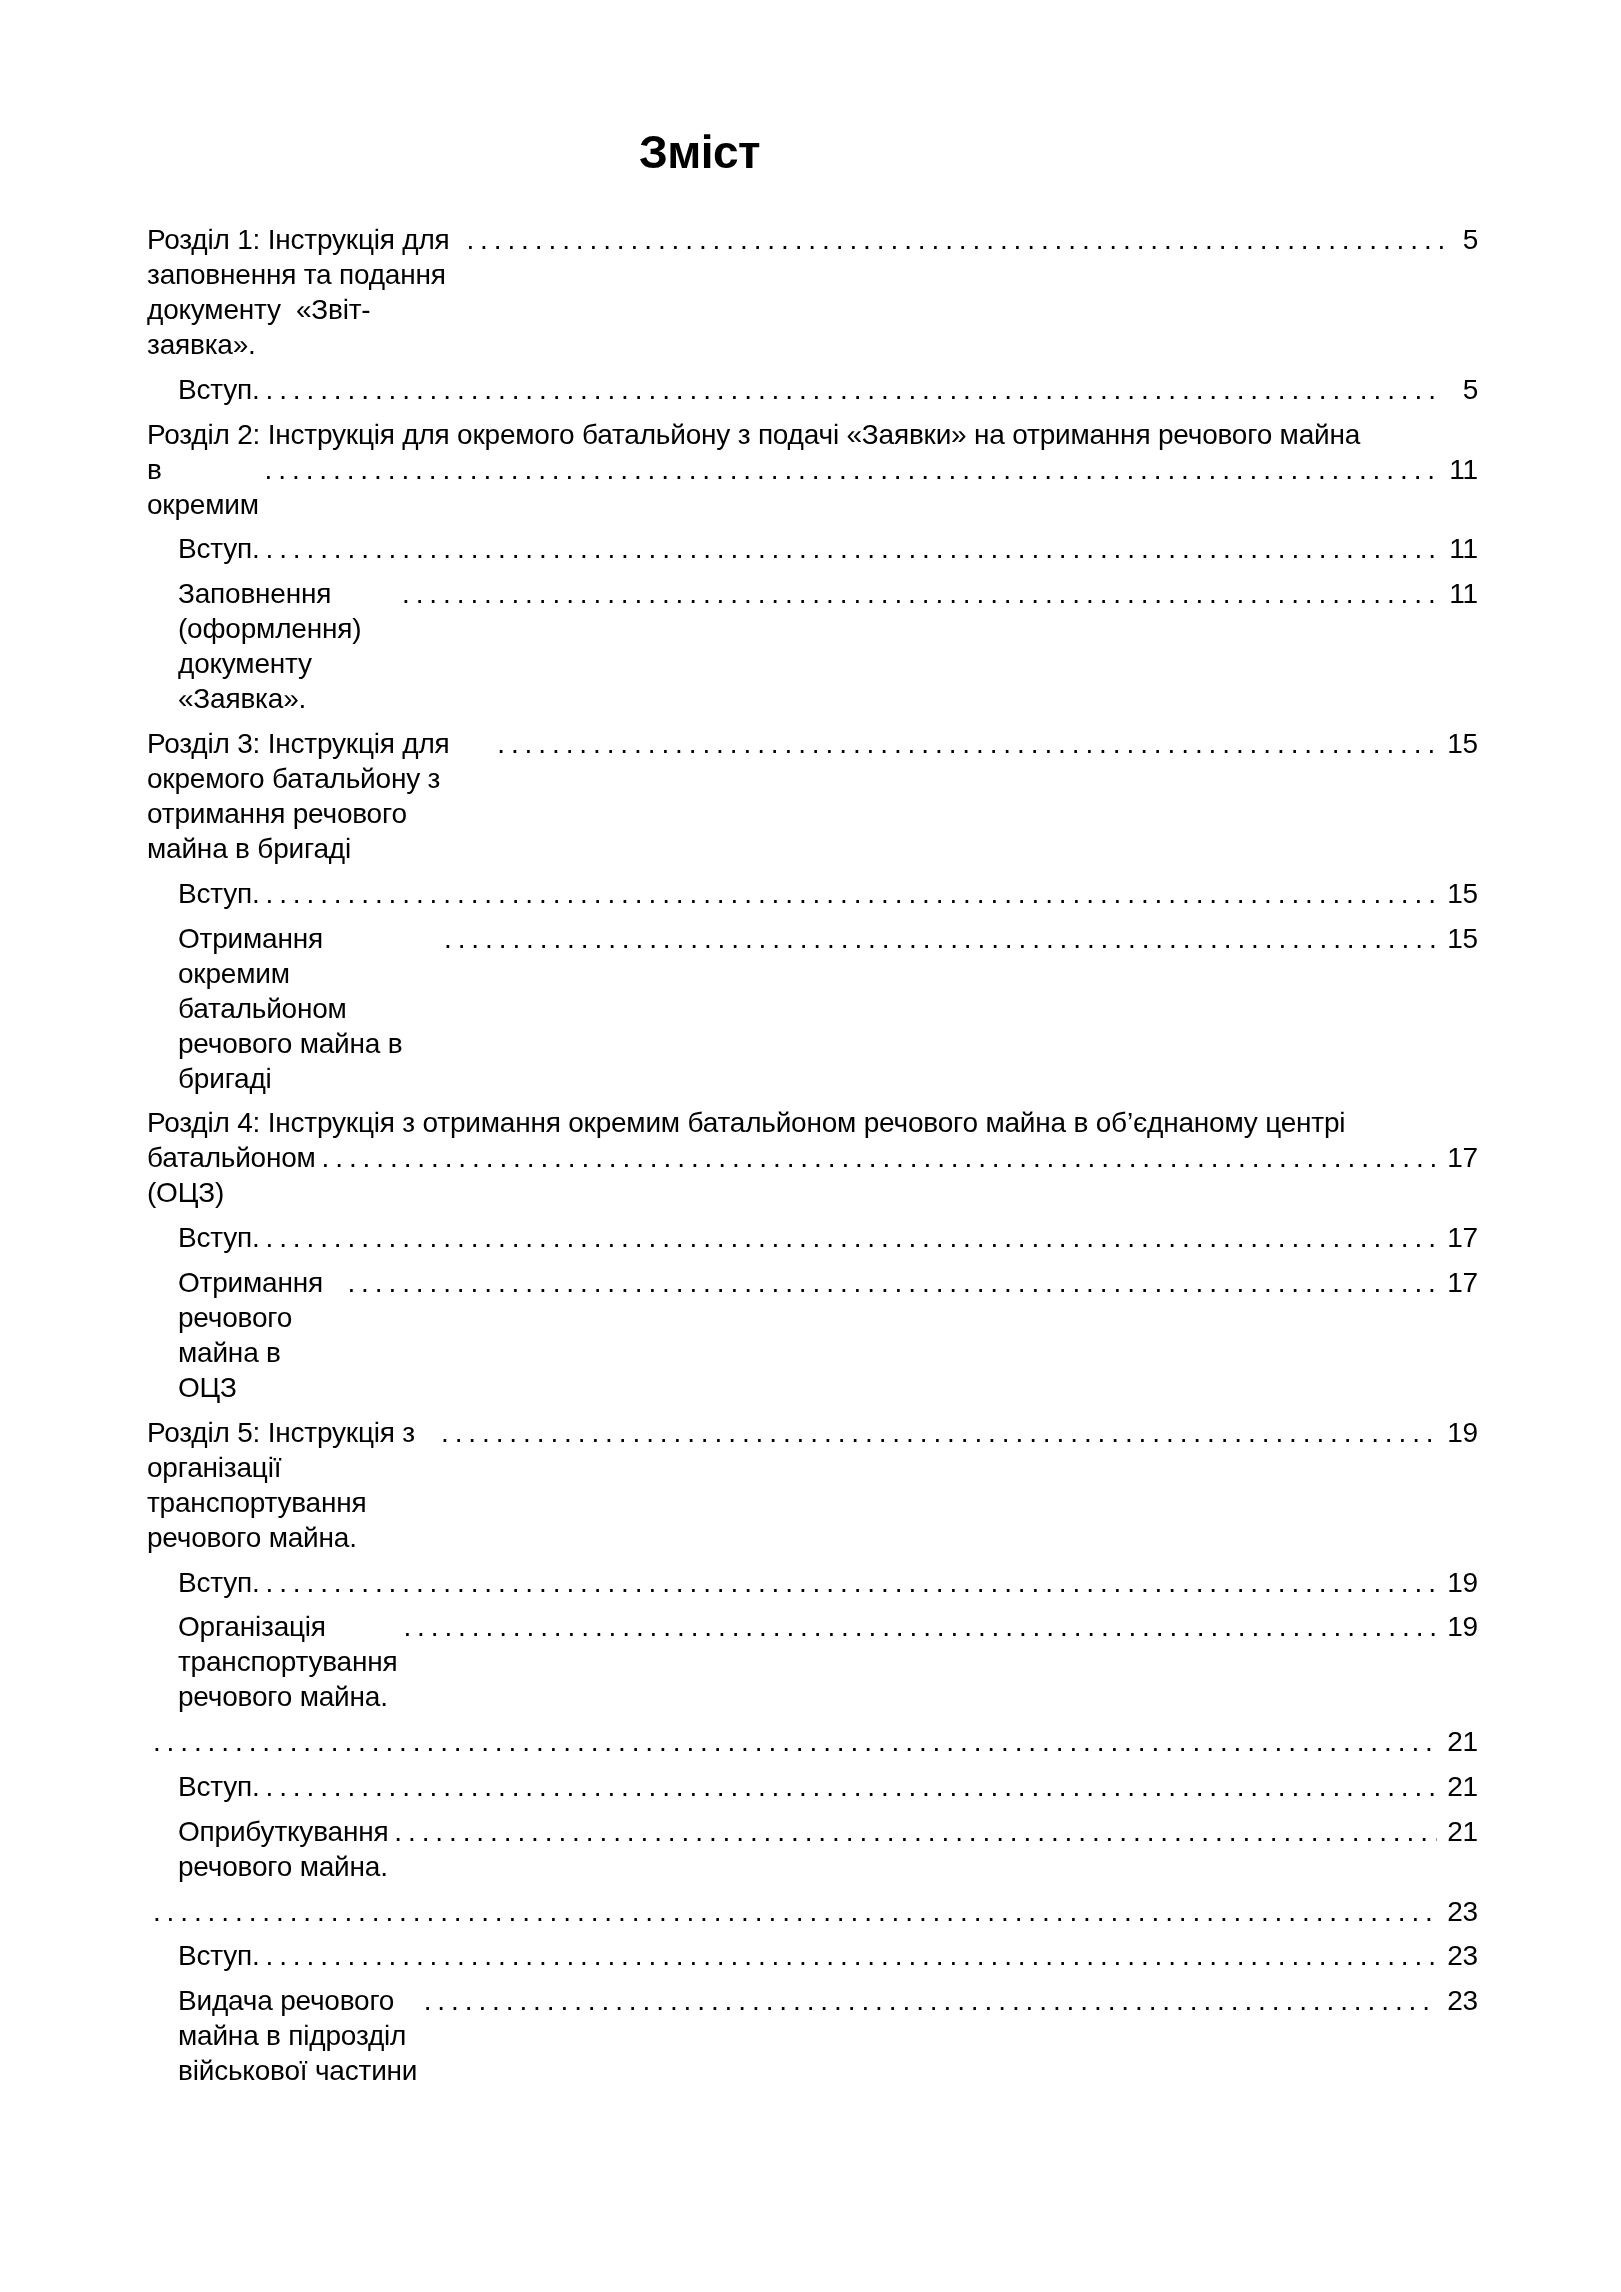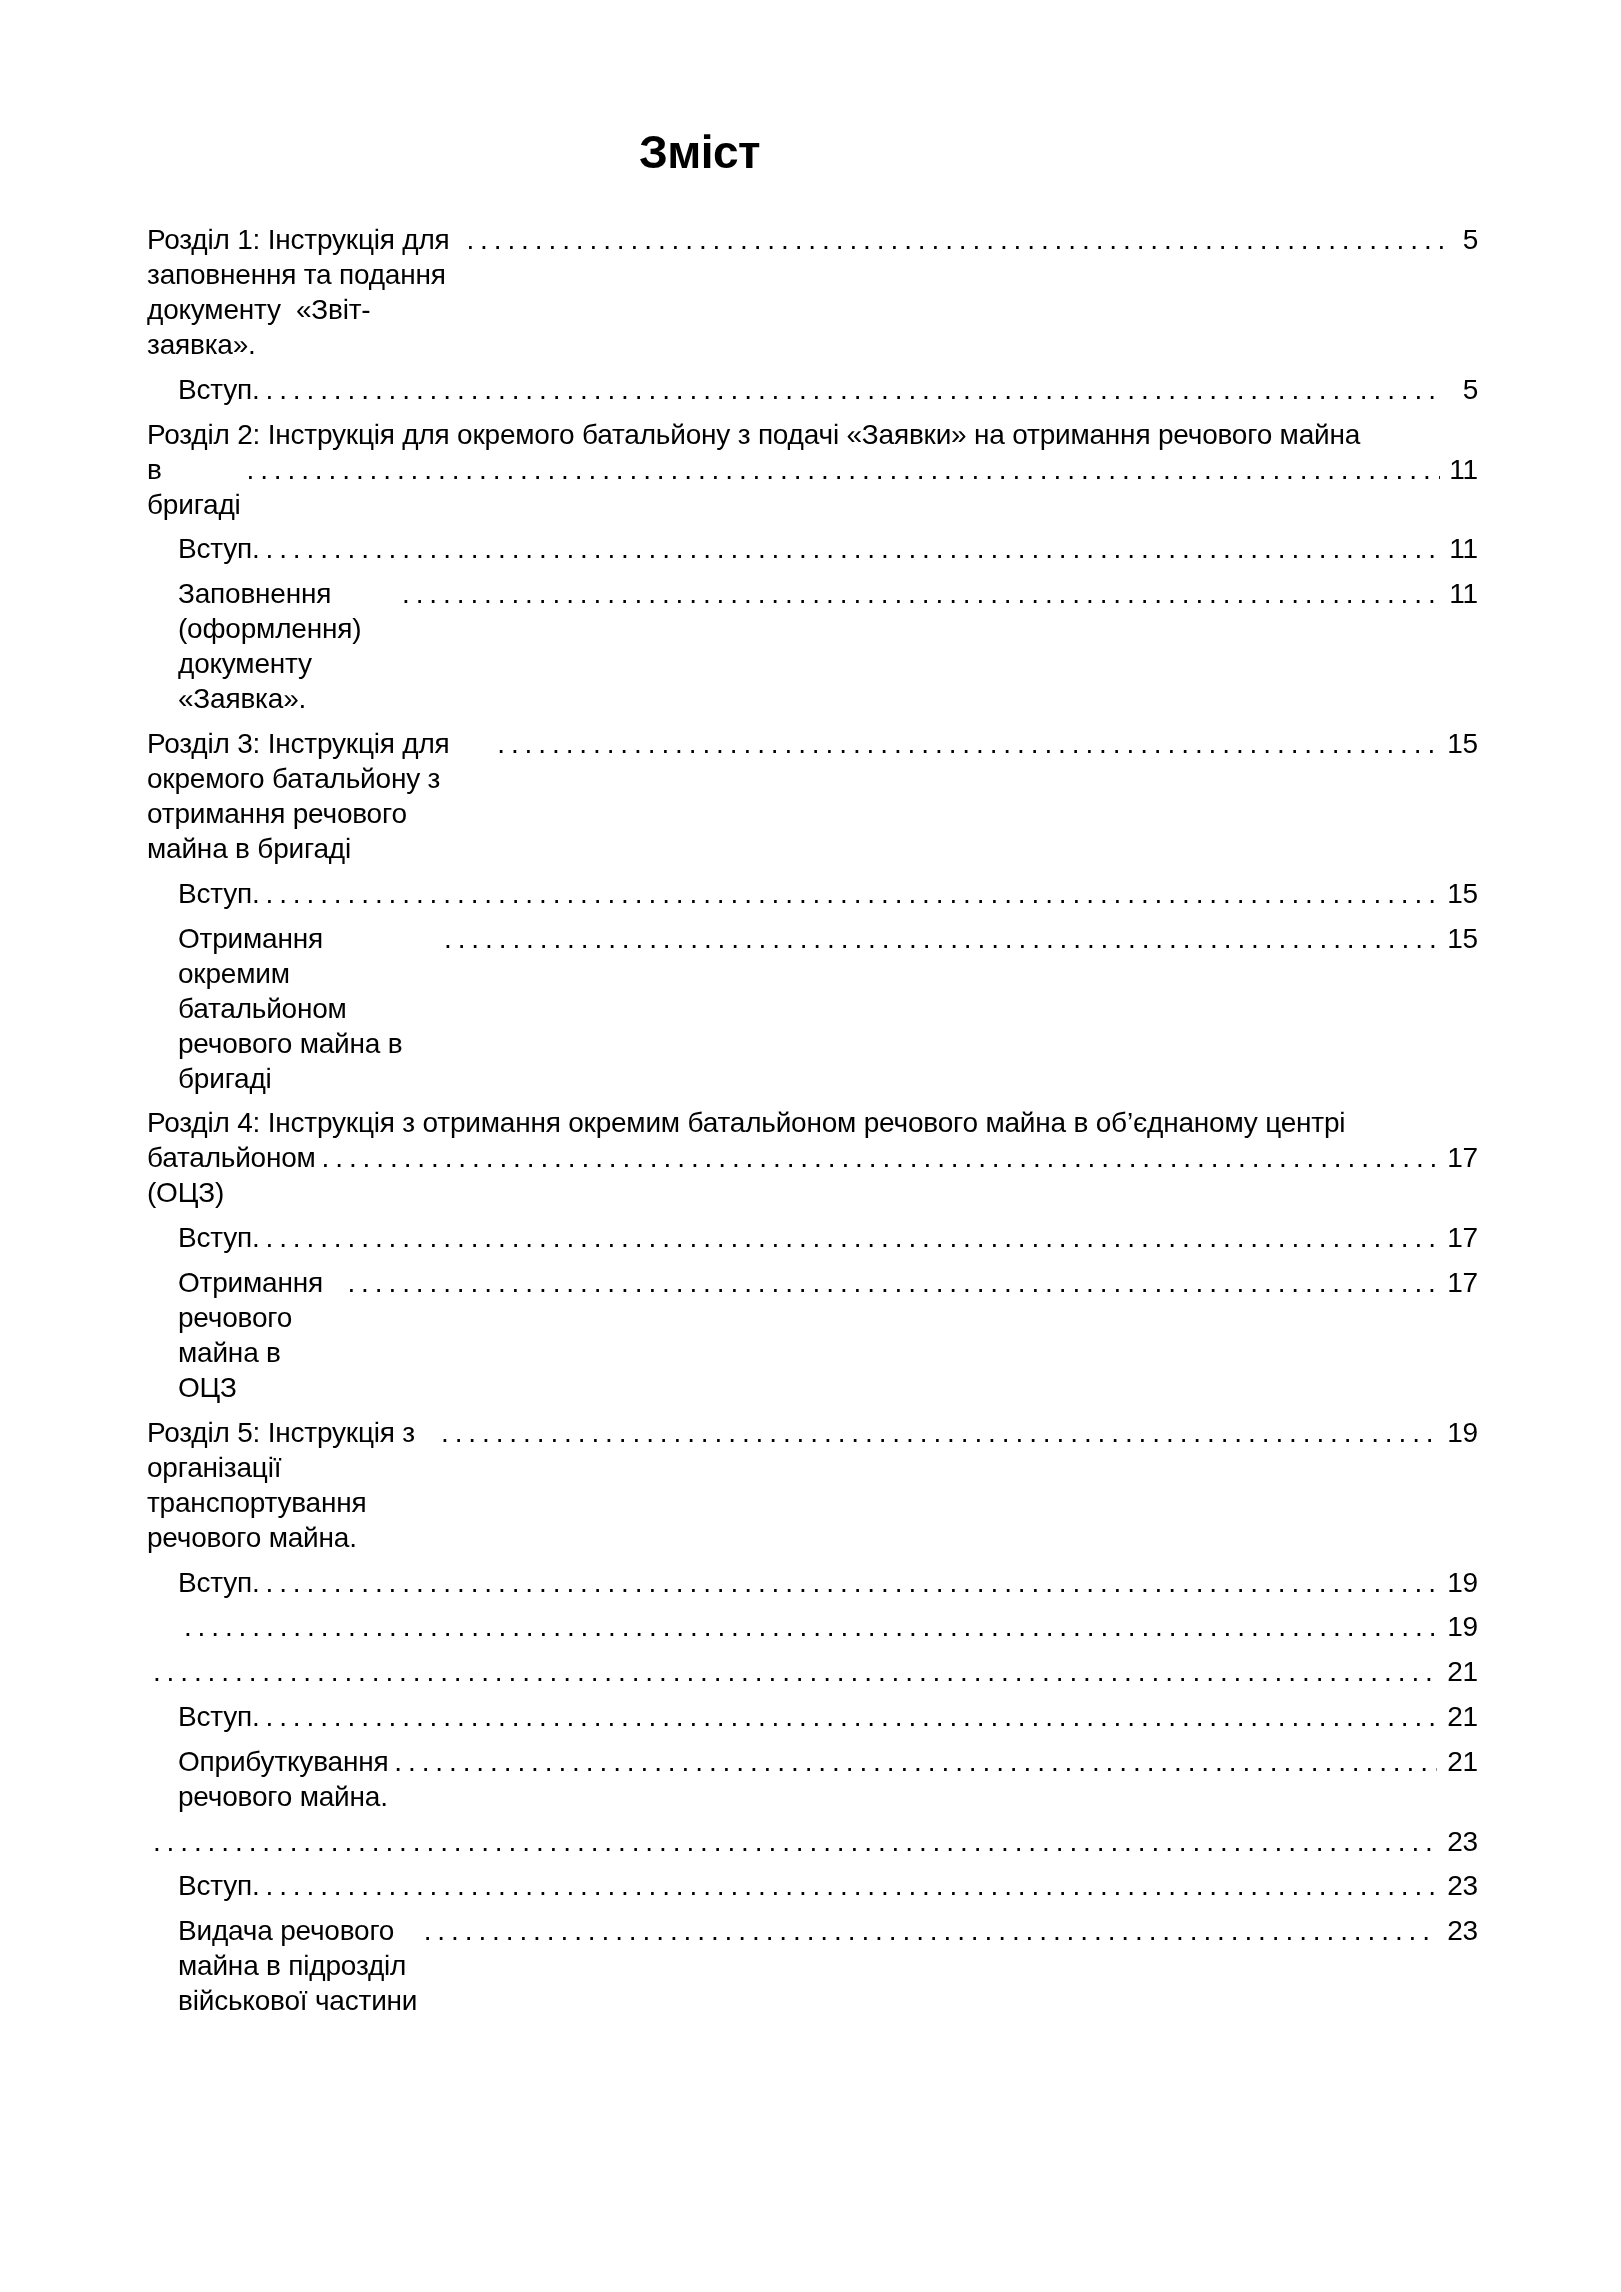--- a/index.html
+++ b/index.html
@@ -71,21 +71,21 @@
           <span class="toc-text">Вступ.</span>
           <span class="leader"></span>
           <span class="pagenum">5</span>
         </div>
       </div>
       <div class="toc-entry level-1">
         <div class="toc-row">
           <span class="toc-text">Розділ 2: Інструкція для окремого батальйону з подачі «Заявки» на отримання речового майна</span>
         </div>
         <div class="toc-row">
-          <span class="toc-text">в бригаді</span>
+          <span class="toc-text">в окремим</span>
           <span class="leader"></span>
           <span class="pagenum">11</span>
         </div>
       </div>
       <div class="toc-entry level-2">
         <div class="toc-row">
           <span class="toc-text">Вступ.</span>
           <span class="leader"></span>
           <span class="pagenum">11</span>
         </div>
@@ -151,20 +151,21 @@
       </div>
       <div class="toc-entry level-2">
         <div class="toc-row">
           <span class="toc-text">Вступ.</span>
           <span class="leader"></span>
           <span class="pagenum">19</span>
         </div>
       </div>
       <div class="toc-entry level-2">
         <div class="toc-row">
+          <span class="toc-text">Організація транспортування речового майна.</span>
           <span class="leader"></span>
           <span class="pagenum">19</span>
         </div>
       </div>
       <div class="toc-entry level-1">
         <div class="toc-row">
           <span class="leader"></span>
           <span class="pagenum">21</span>
         </div>
       </div>

